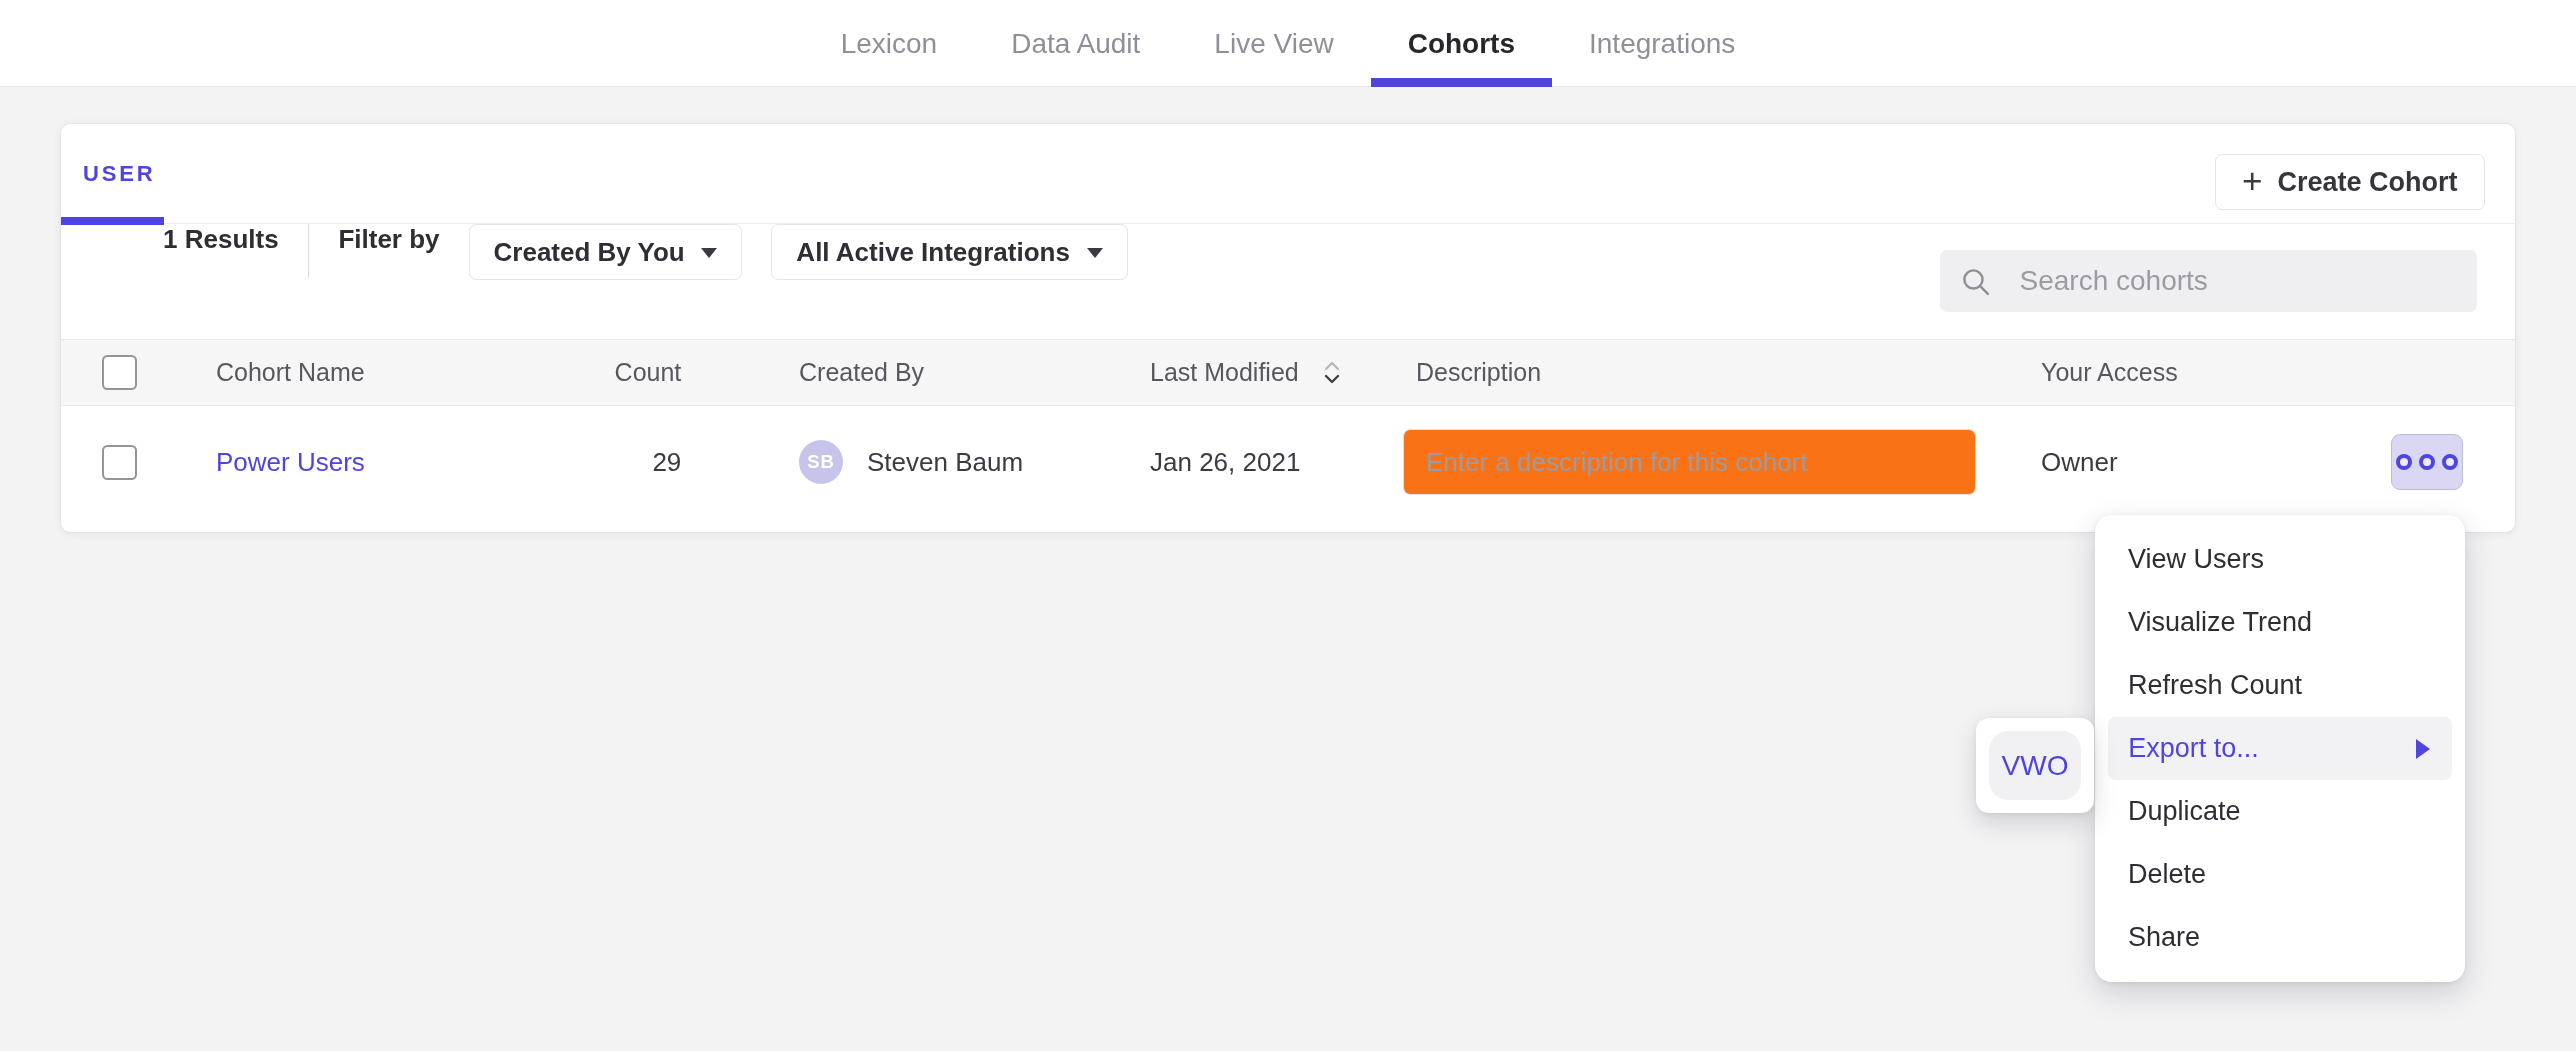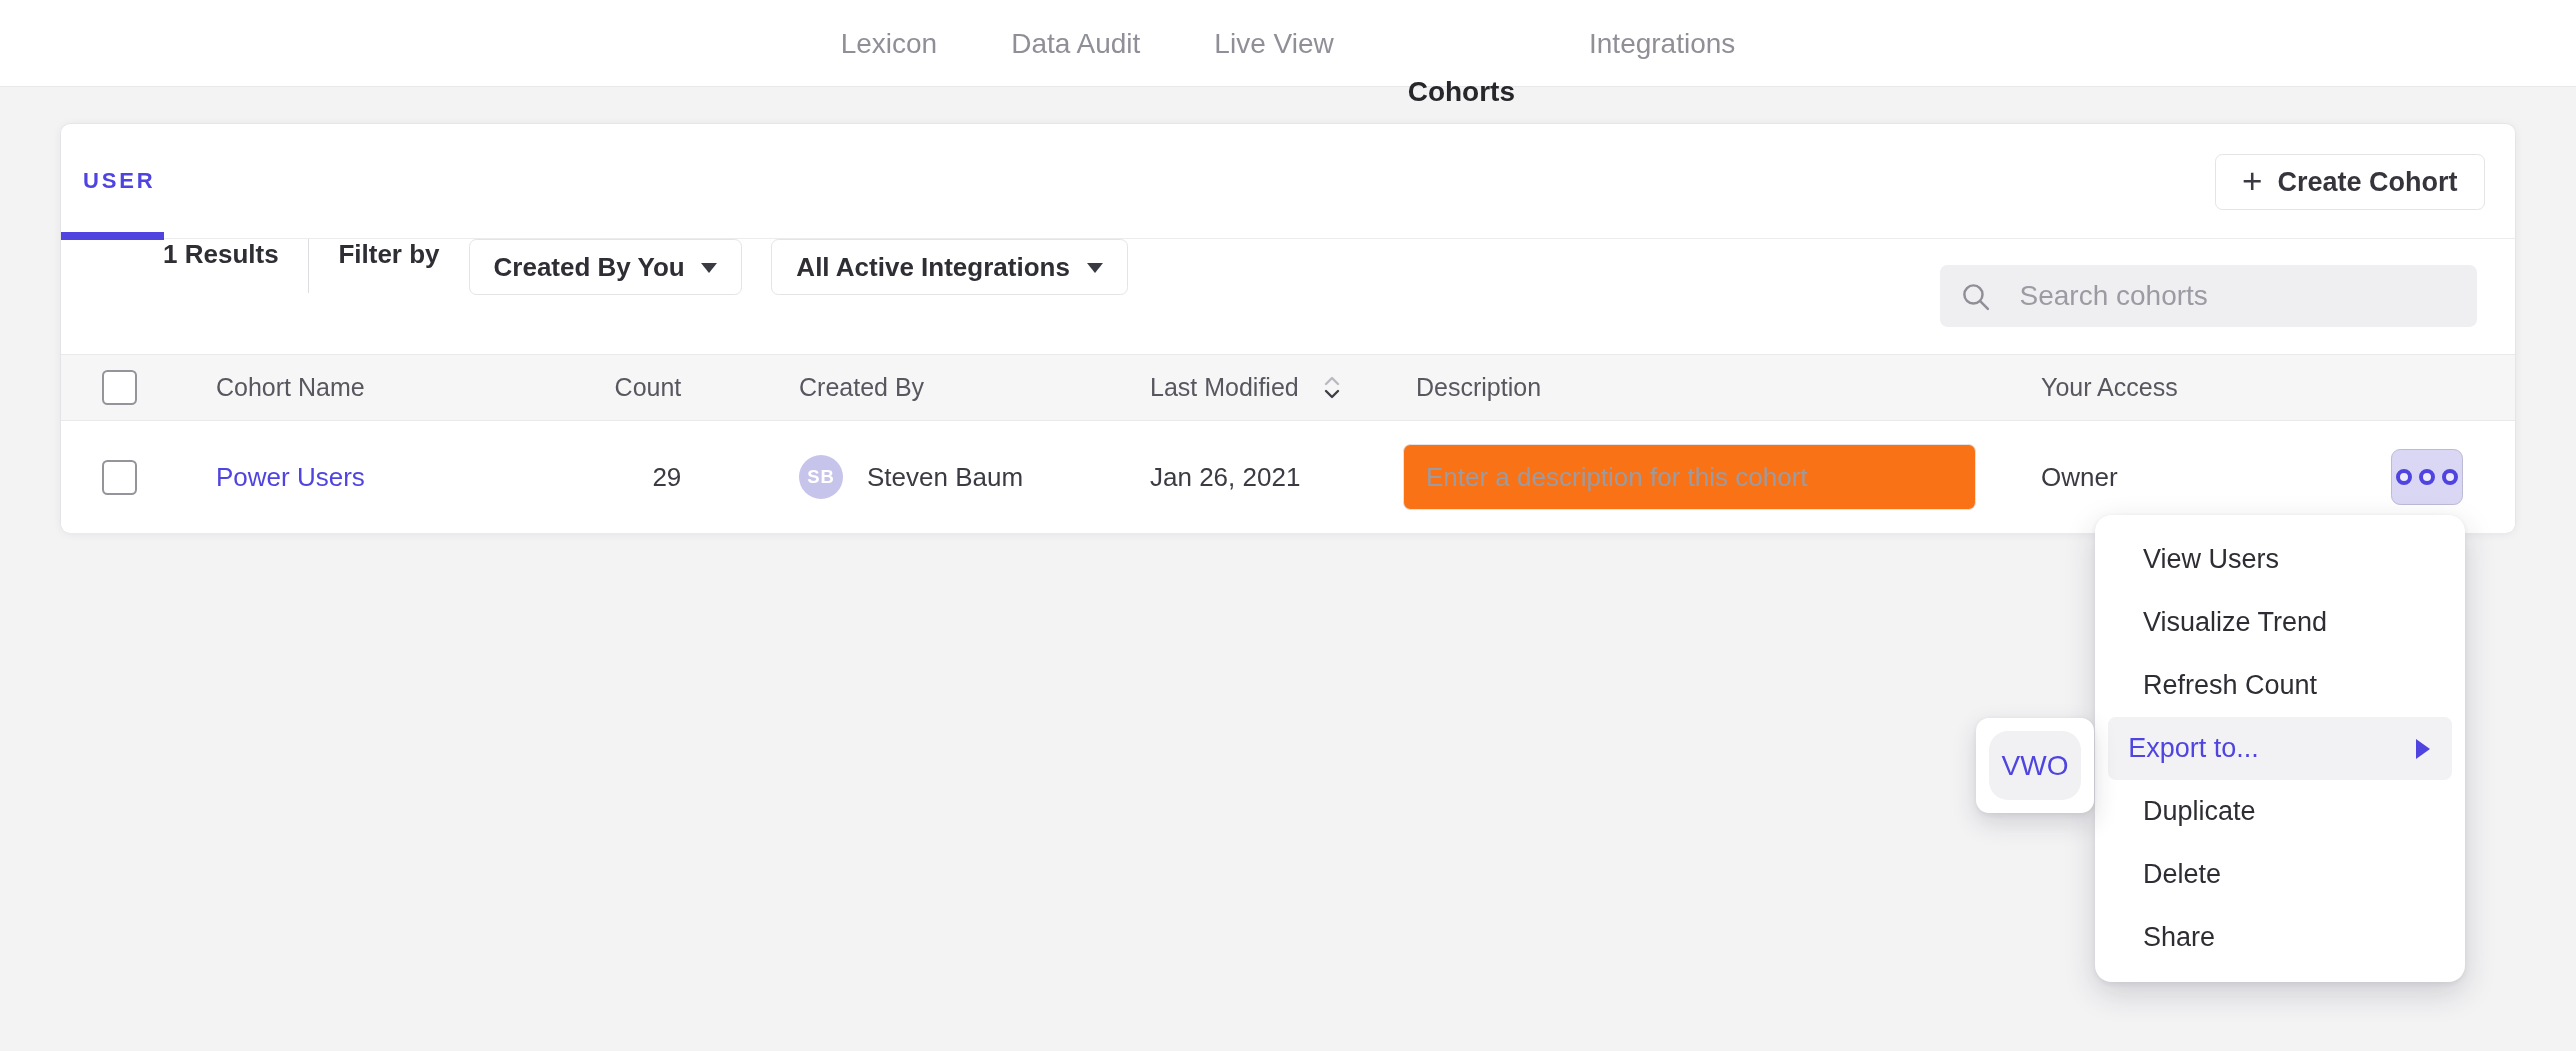--- a/index.html
+++ b/index.html
@@ -17,35 +17,35 @@
     position:absolute; left:0; top:0; width:2576px; height:87px;
     background:#ffffff; border-bottom:0.9px solid #e8e8ea;
     display:flex; justify-content:center;
   }
   .topnav .tabs { display:flex; height:87px; }
   .nav-tab {
     position:relative; height:87px; padding:0 37px;
     display:flex; align-items:center;
     font-size:28px; color:#8f8f98; cursor:pointer; white-space:nowrap;
   }
-  .nav-tab.active { color:#26262b; font-weight:700;margin-top:48px; }
+  .nav-tab.active { color:#26262b; font-weight:700; }
   .nav-tab.active .nav-underline {
     position:absolute; left:0; right:0; bottom:0; height:9.2px; background:#4f44e0;
   }
 
   
   .card {
     position:absolute; left:61px; top:124px; width:2454px; height:408px;
     background:#ffffff; border-radius:9.2px;
     box-shadow:0 1.8px 9.2px rgba(30,30,50,0.07), 0 0 0 0.9px #ececee;
   }
 
   
   .card-tabstrip {
-    position:relative; height:115px; border-bottom:1.8px solid #ececee;
+    position:relative; height:100px; border-bottom:1.8px solid #ececee;
     border-radius:9.2px 9.2px 0 0;
   }
   .user-tab {
     position:absolute; left:0; top:0; height:100%;
     display:flex; align-items:center; padding-left:22px; cursor:pointer;
   }
   .user-tab-label {
     color:#4f44e0; font-size:22px; font-weight:700; letter-spacing:2.8px;
   }
   .user-underline {
@@ -127,21 +127,21 @@
   .ring { width:16.6px; height:16.6px; border:4.6px solid #4f44e0; border-radius:50%; background:#eceafb; }
 
   
   .context-menu {
     position:absolute; left:2095px; top:515px; width:370px; z-index:20;
     background:#ffffff; border-radius:16.6px; padding:13px 0;
     box-shadow:0 11px 31px rgba(40,40,60,0.18), 0 1.8px 5.5px rgba(40,40,60,0.08);
   }
   .menu-item {
     height:63px; display:flex; align-items:center; padding:0 33px;
-    font-size:27px; color:#2d2d34; cursor:pointer; white-space:nowrap;margin-left:15px;
+    font-size:27px; color:#2d2d34; cursor:pointer; white-space:nowrap;
   }
   .menu-item.highlight {
     margin:0 13px; padding:0 22px 0 20.3px; border-radius:7.4px;
     background:#f2f2f4; color:#4f44e0; justify-content:space-between;
   }
   .submenu-arrow {
     width:0; height:0; border-top:10.2px solid transparent; border-bottom:10.2px solid transparent;
     border-left:14px solid #4f44e0;
   }
 

